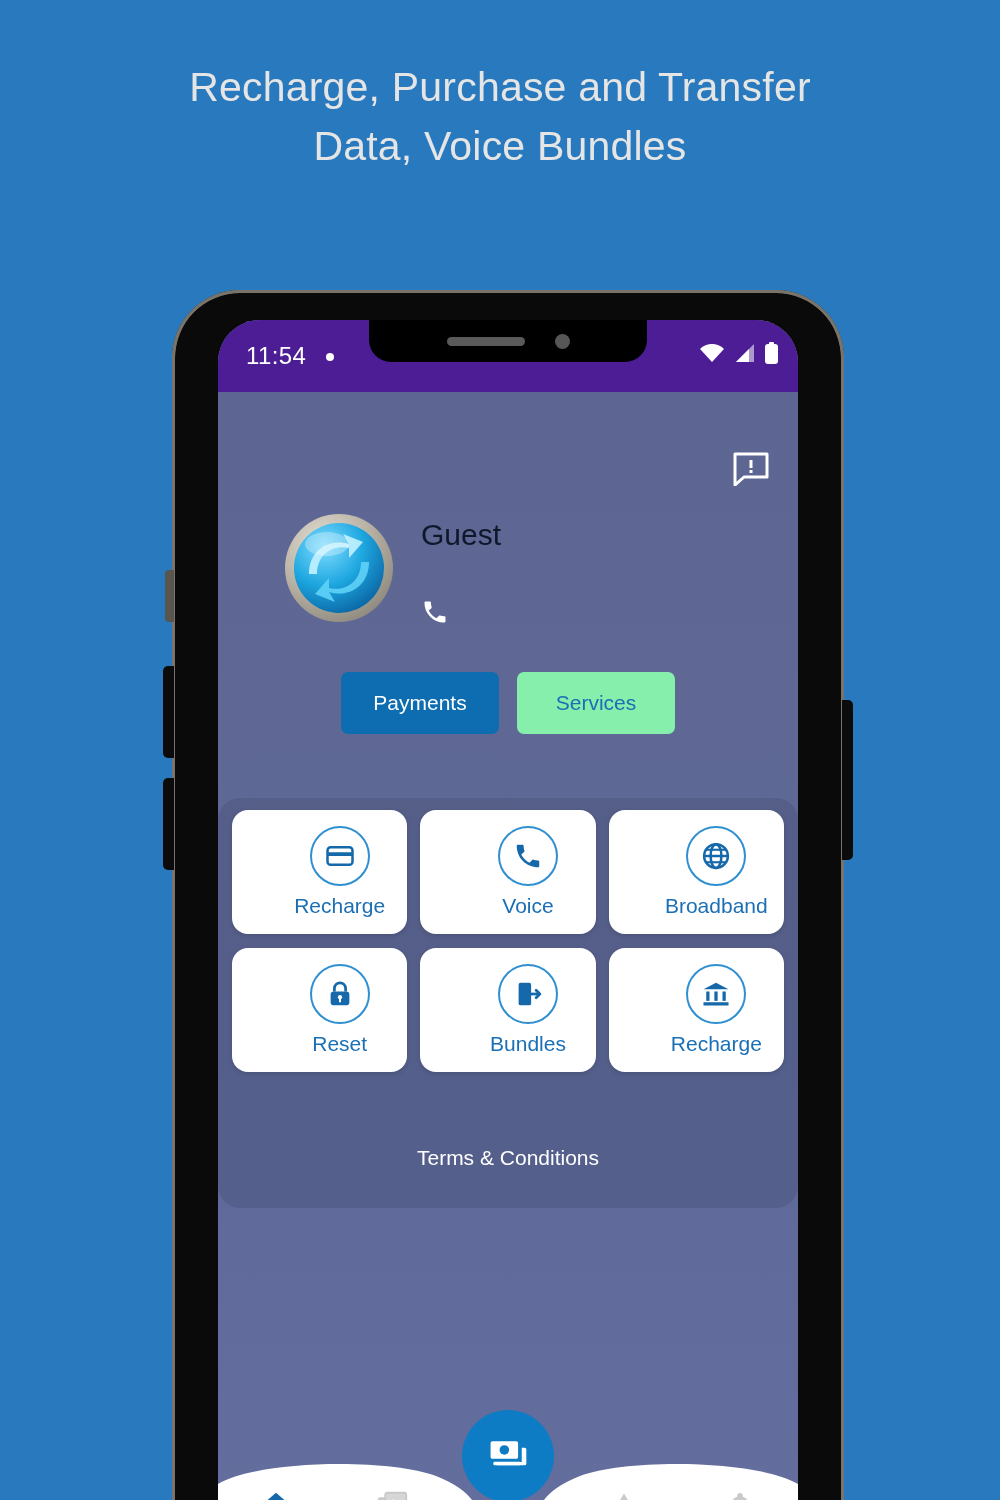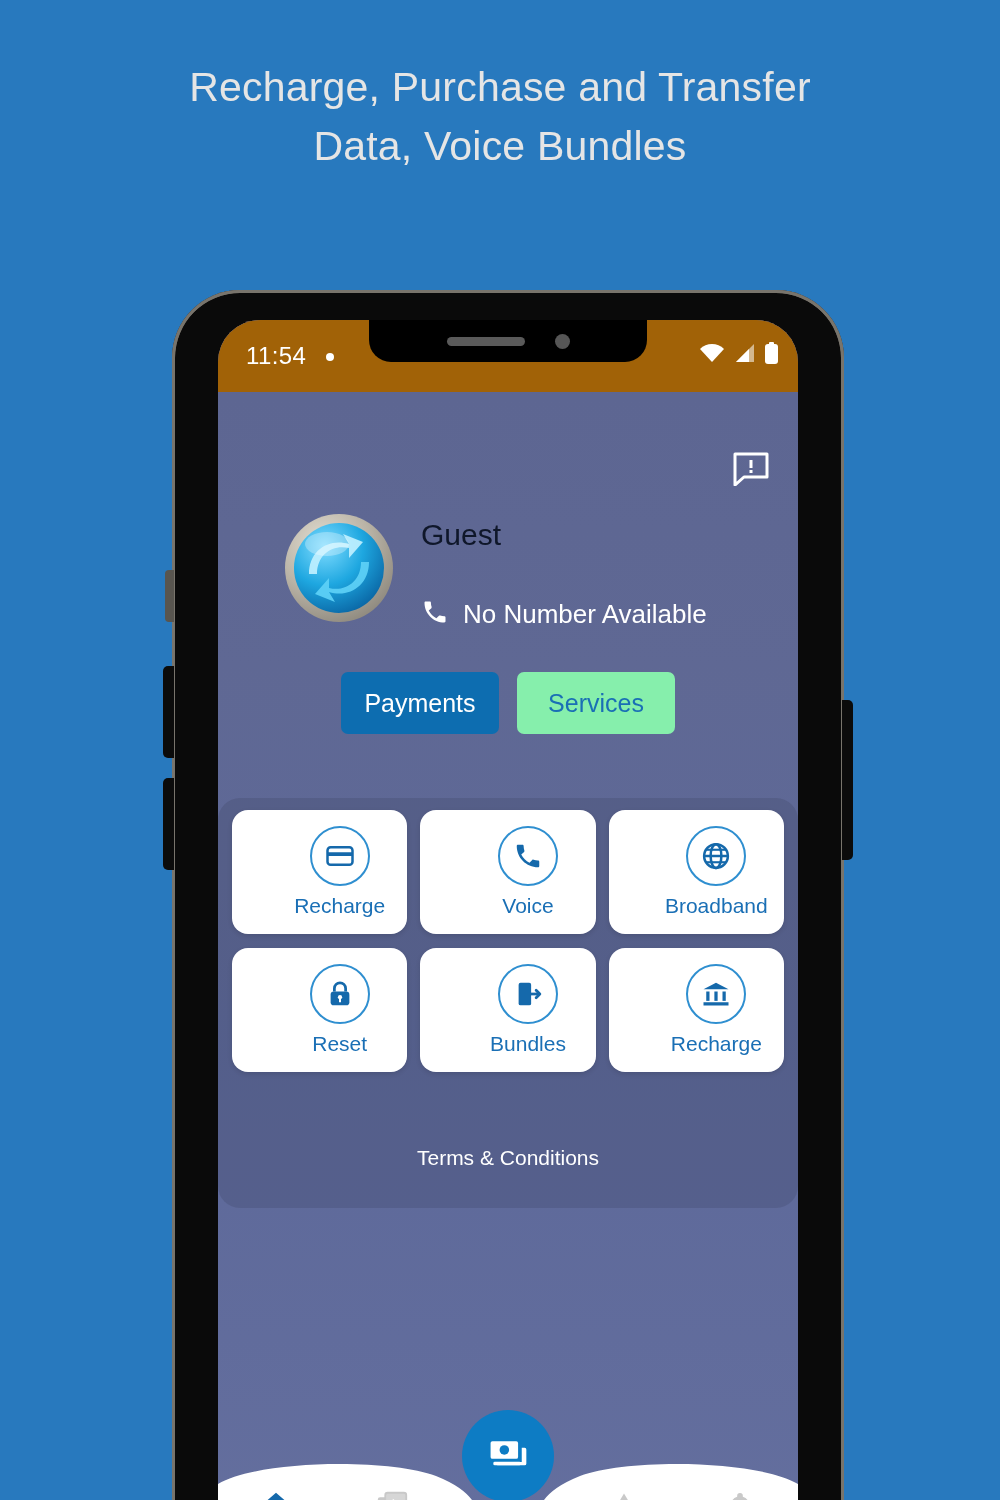--- a/index.html
+++ b/index.html
@@ -77,21 +77,21 @@
     background: linear-gradient(180deg,
       rgba(86,95,140,.72) 0%,
       rgba(86,95,140,.60) 30%,
       rgba(78,92,148,.52) 60%,
       rgba(92,104,156,.52) 100%);
   }
 
   
   .statusbar {
     position: absolute; top: 0; left: 0; width: 100%; height: 72px;
-    background: #a16207; z-index: 6;
+    background: #4c1d95; z-index: 6;
   }
   .sb-time {
     position: absolute; left: 28px; top: 22px;
     color: #fff; font-size: 24px; font-weight: 500; letter-spacing: .4px;
   }
   .sb-dot {
     position: absolute; left: 108px; top: 33px;
     width: 8px; height: 8px; border-radius: 50%; background: #fff;
   }
   .sb-icons { position: absolute; right: 20px; top: 22px; display: flex; gap: 8px; align-items: center; }
@@ -123,21 +123,21 @@
   .phone-row .num { color: #fff; font-size: 26px; }
 
   
   .tabs {
     position: absolute; left: 0; top: 352px; width: 100%; z-index: 5;
     display: flex; justify-content: center; gap: 18px;
   }
   .tab {
     width: 158px; height: 62px; border-radius: 7px;
     display: flex; align-items: center; justify-content: center;
-    font-size: 25px; cursor: pointer;
+    font-size: 21px; cursor: pointer;
   }
   .tab.active { background: #0d6db0; color: #fff; }
   .tab.inactive { background: #86efac; color: #1a6fb5; }
 
   
   .panel {
     position: absolute; left: 0; top: 478px; width: 580px; height: 410px;
     background: rgba(44,52,70,.18);
     border-radius: 22px; z-index: 4;
   }
@@ -266,21 +266,20 @@
     </div>
 
     <div class="profile-name">Guest</div>
 
     <div class="phone-row">
       <span>
         <svg width="28" height="28" viewBox="0 0 24 24">
             <path d="M6.6 10.8c1.4 2.8 3.8 5.2 6.6 6.6l2.2-2.2c.3-.3.7-.4 1-.2 1.2.4 2.4.6 3.6.6.6 0 1 .4 1 1V20c0 .6-.4 1-1 1C10.6 21 3 13.4 3 4c0-.6.4-1 1-1h3.5c.6 0 1 .4 1 1 0 1.3.2 2.5.6 3.6.1.4 0 .8-.2 1.1z" fill="#ffffff"></path>
           </svg>
       </span>
-      <span class="num">No Number Available</span>
     </div>
 
     <div class="tabs">
       <div class="tab active">
         <span>Payments</span>
       </div>
       <div class="tab inactive">
         <span>Services</span>
       </div>
     </div>

